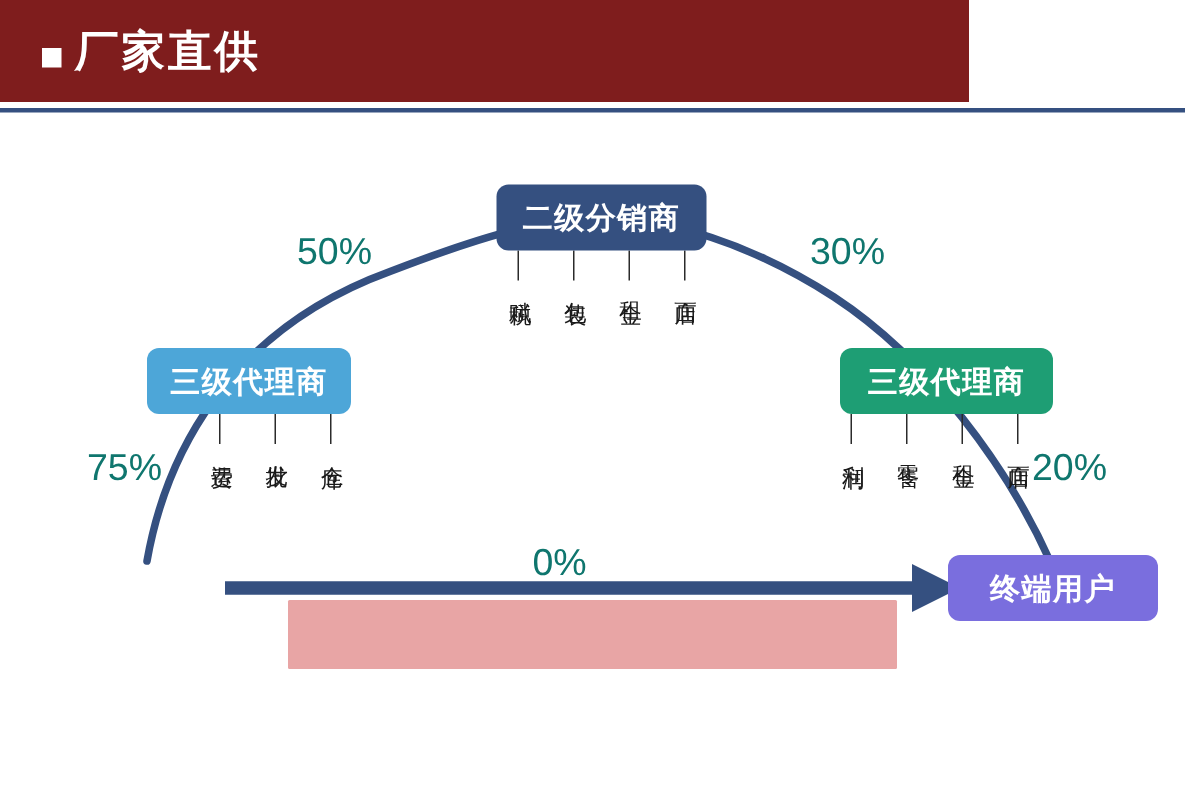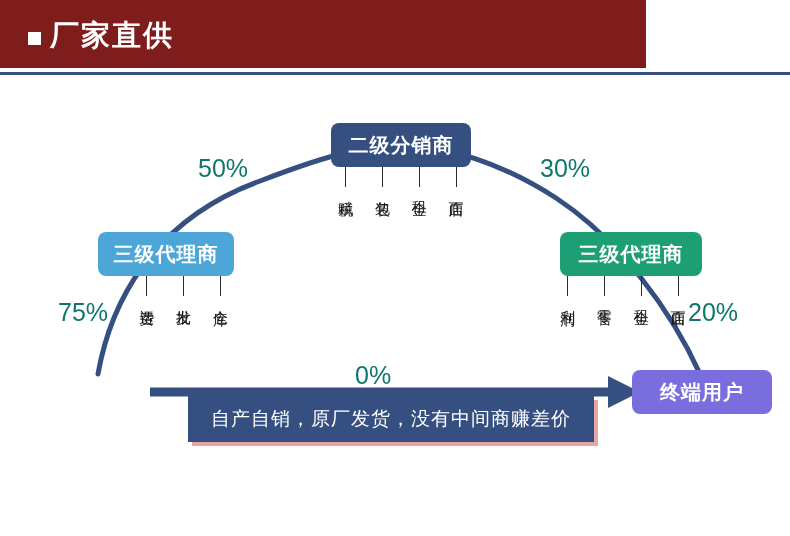--- a/index.html
+++ b/index.html
@@ -281,18 +281,15 @@
       </div>
     </div>
 
     <div class="pct pct-50">50%</div>
     <div class="pct pct-30">30%</div>
     <div class="pct pct-70">75%</div>
     <div class="pct pct-20">20%</div>
     <div class="pct pct-0">0%</div>
 
     <div class="banner-shadow"></div>
-    <div class="banner">
-      <span>自产自销，原厂发货，没有中间商赚差价</span>
-    </div>
 
   </div>
 </div>
 
 </body></html>

